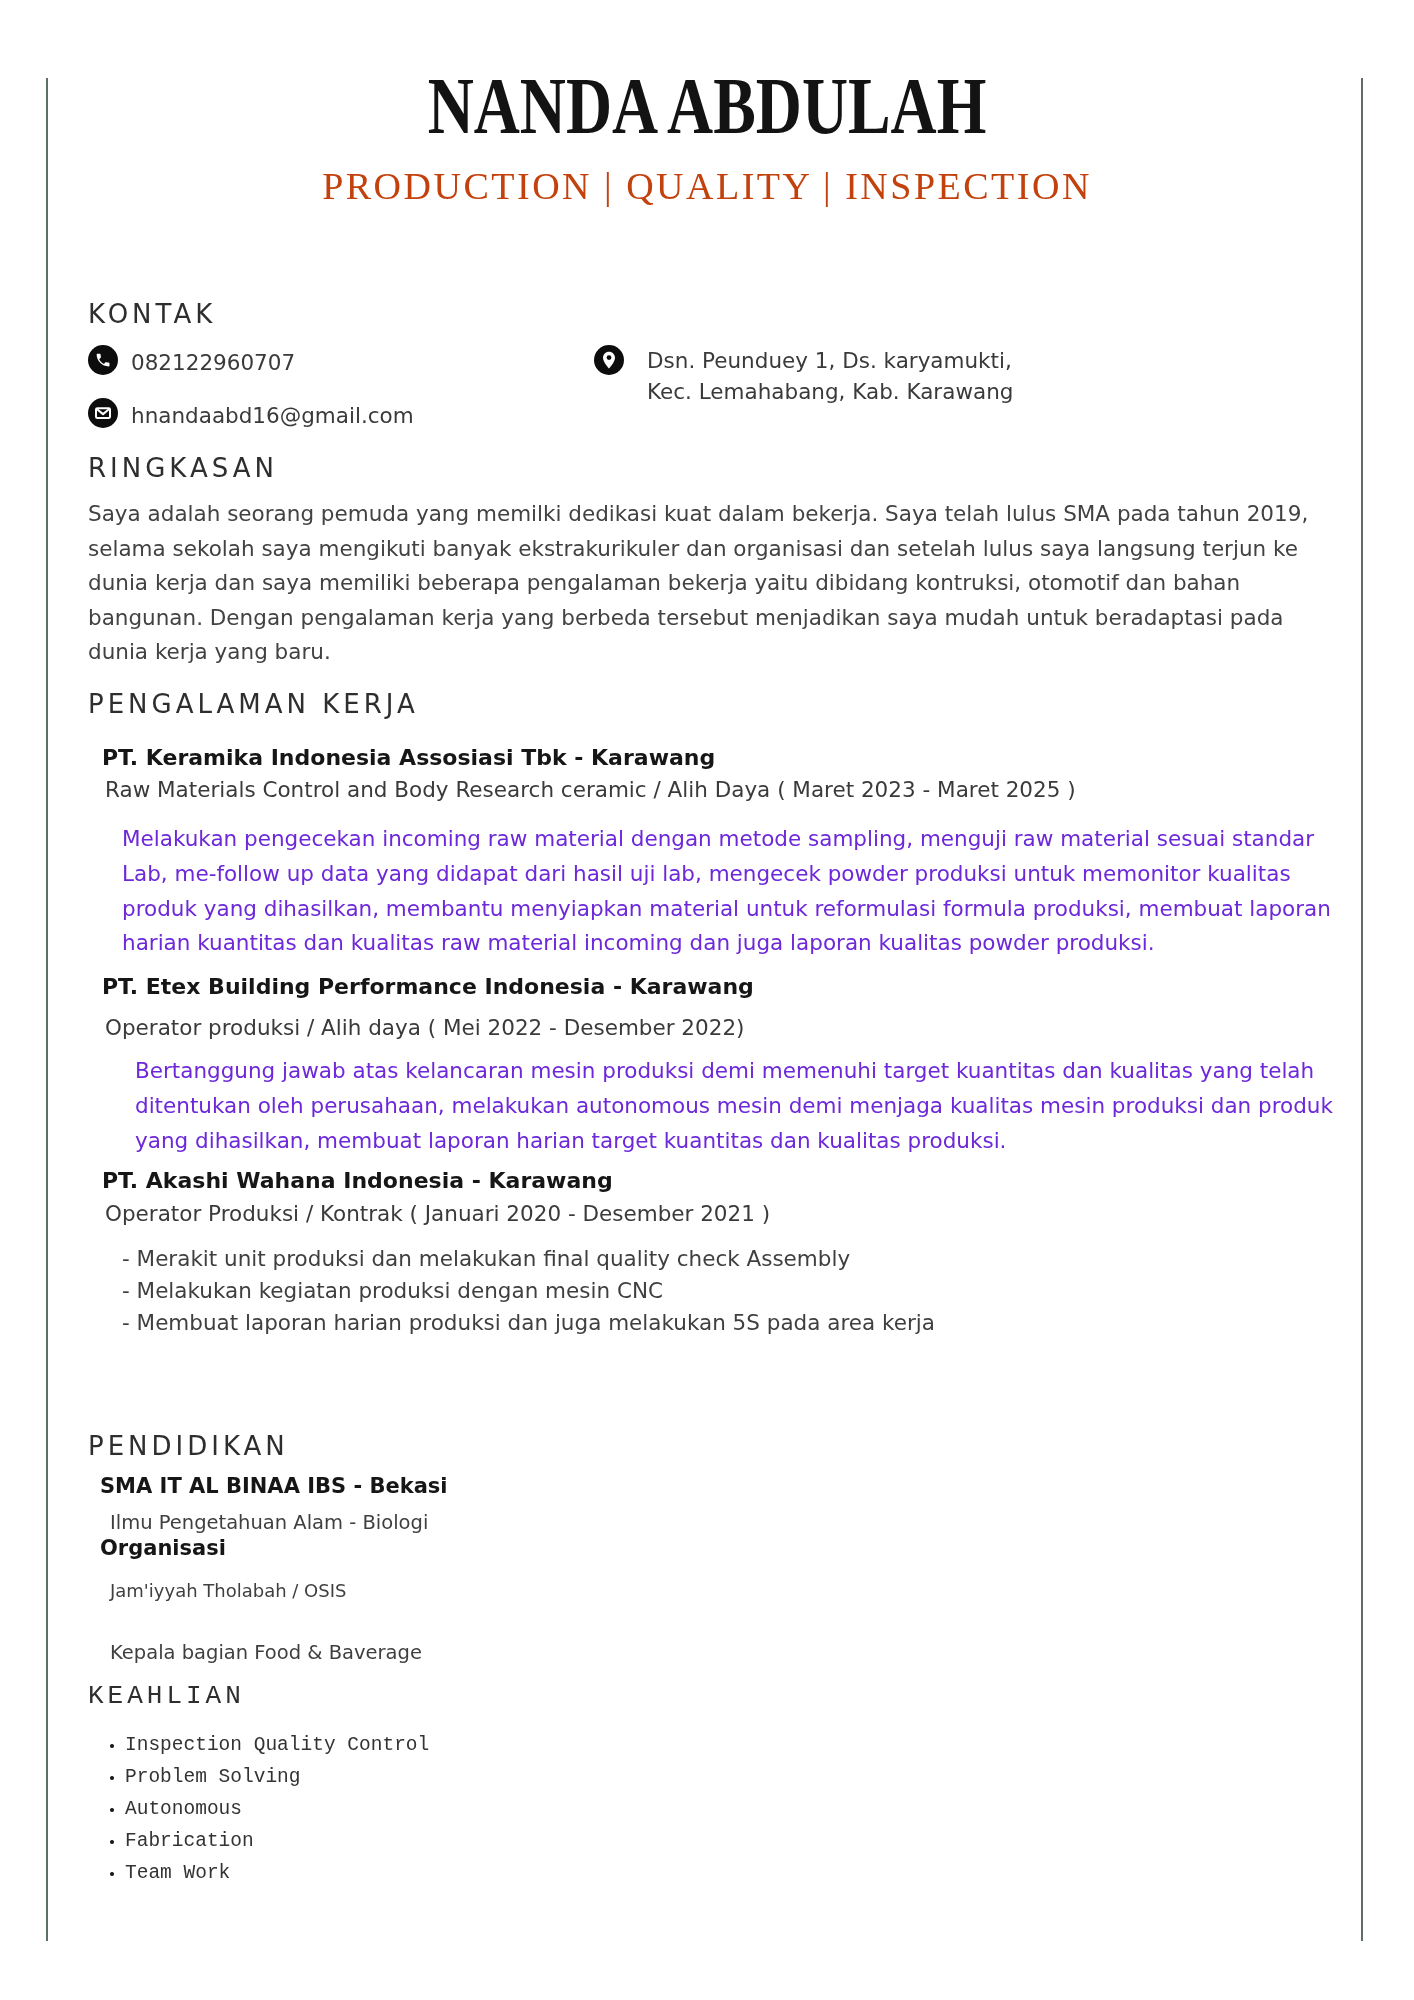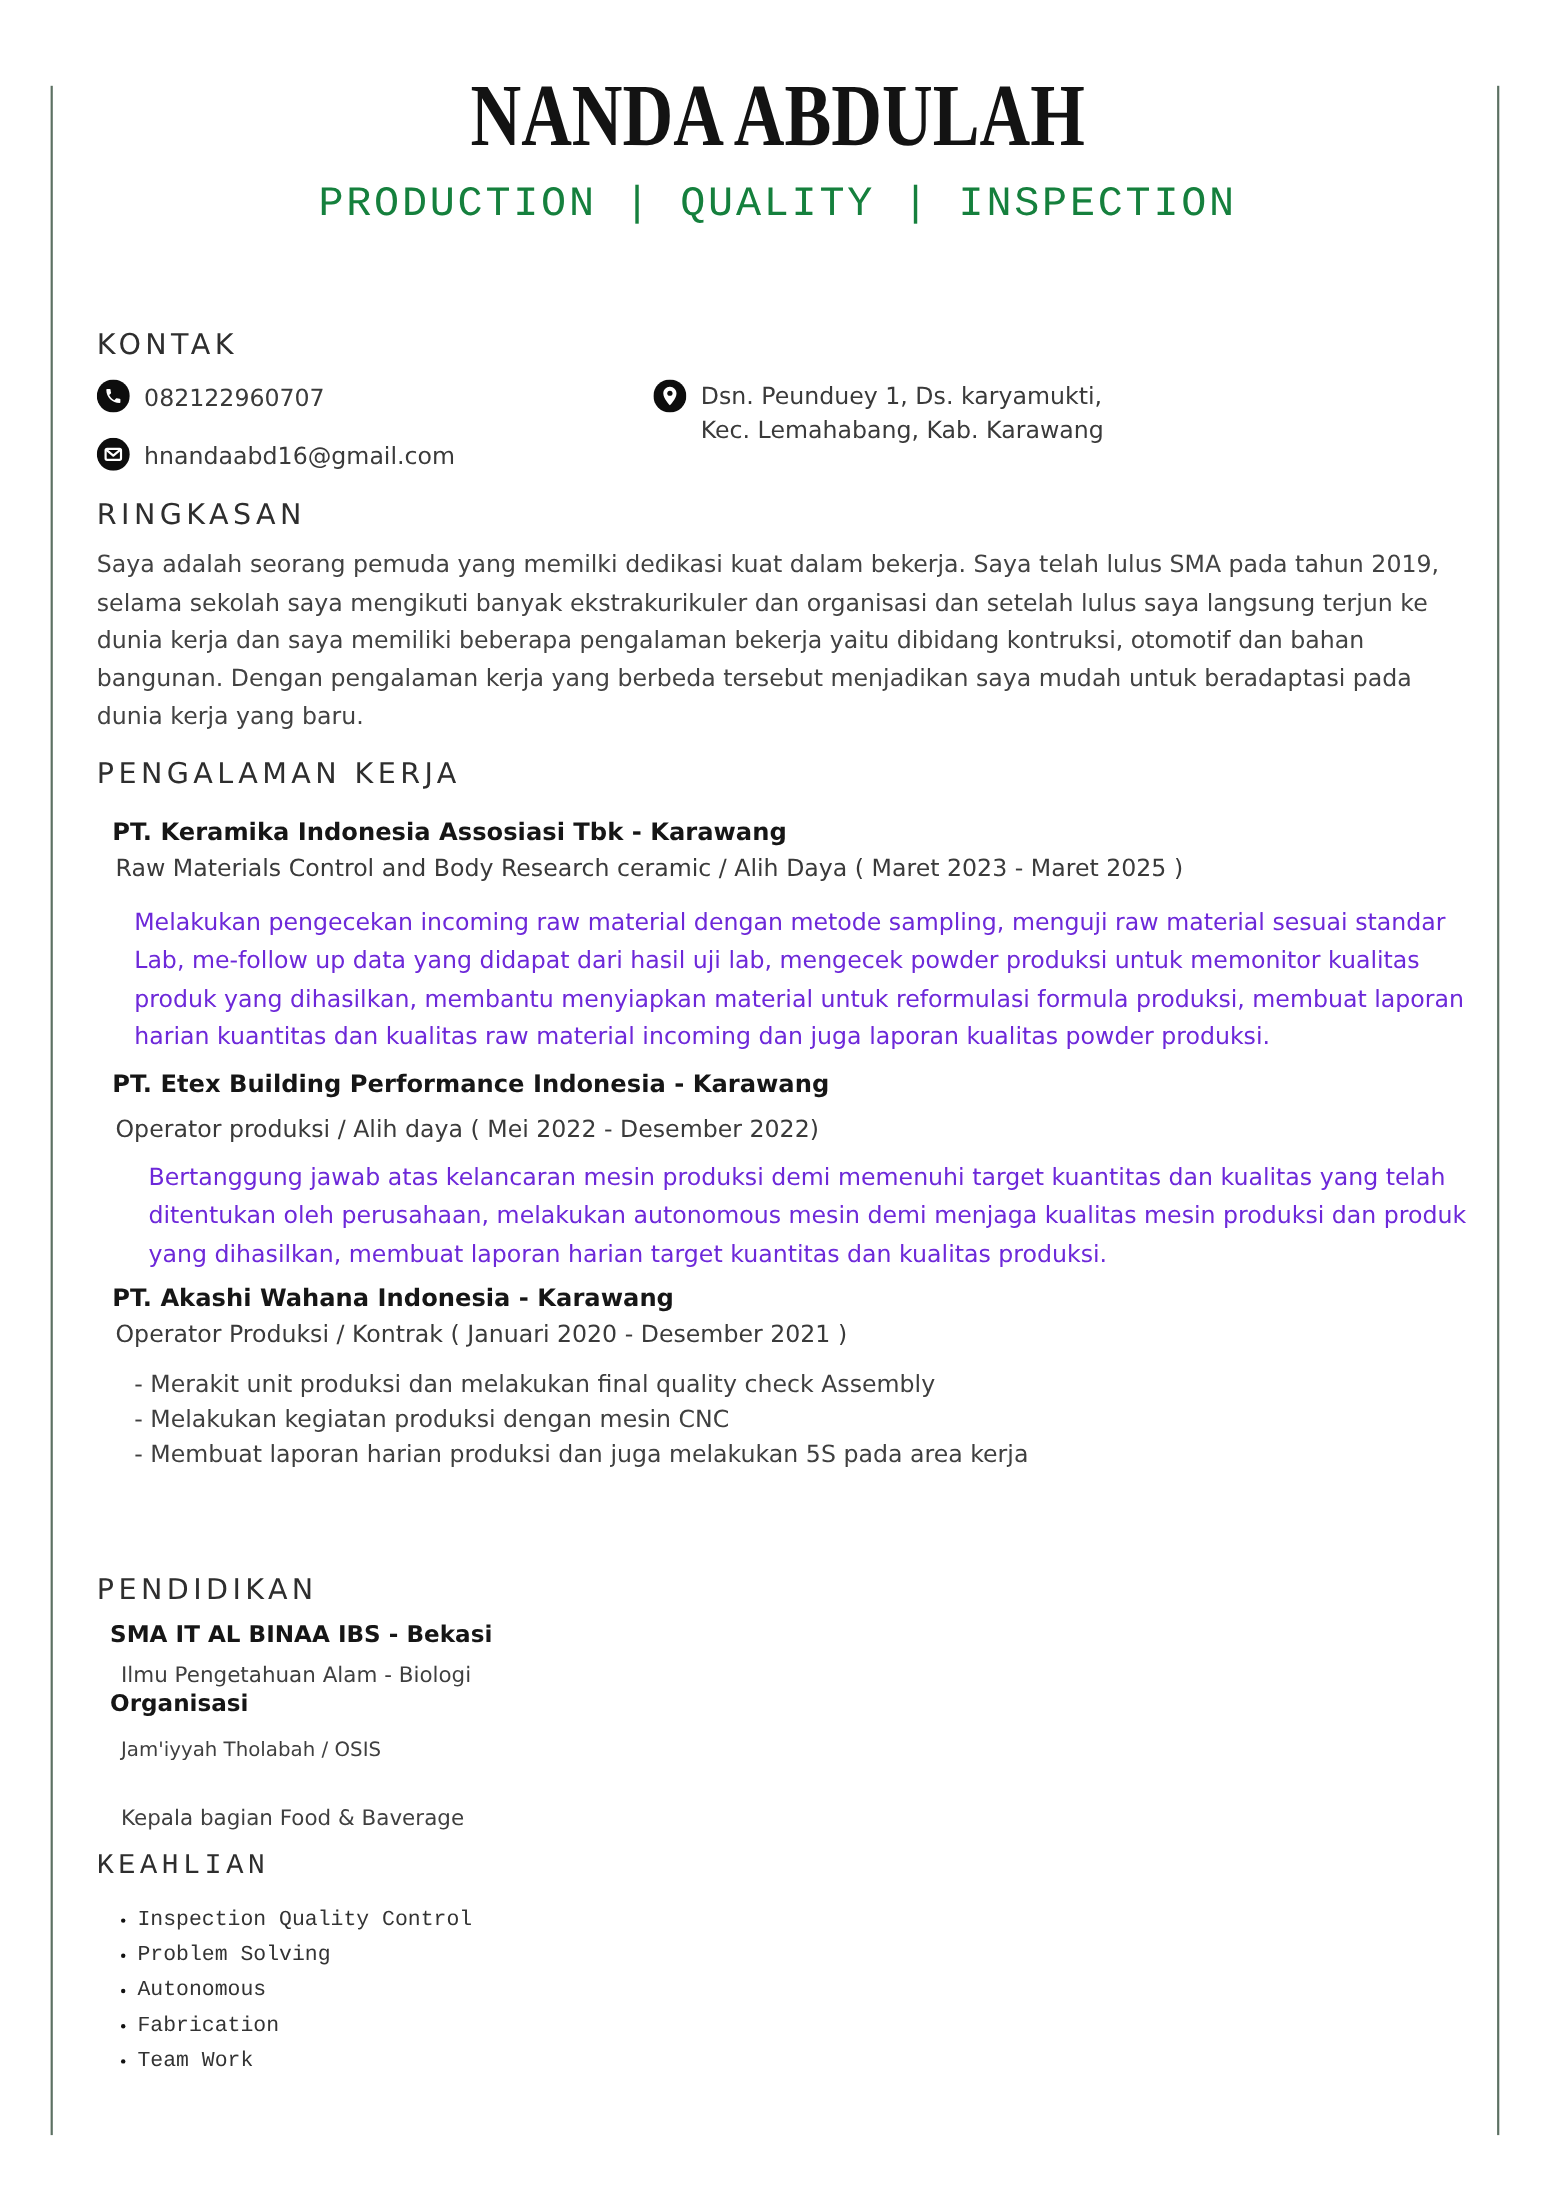--- a/index.html
+++ b/index.html
@@ -6,35 +6,35 @@
   .page{position:relative;width:1414px;height:2000px;background:#ffffff;overflow:hidden;
         font-family:"DejaVu Sans",sans-serif;color:#424242;border-radius:15px;}
   .vline{position:absolute;top:78px;width:2px;height:1863px;background:#5c7163;}
   .vline-left{left:46px;}
   .vline-right{left:1361px;}
 
   
   .header{position:absolute;top:64px;left:0;width:100%;text-align:center;color:#131313;}
   .name{margin:0;font-family:"Liberation Serif",serif;font-weight:700;font-size:76px;line-height:80px;
         letter-spacing:0px;transform:scale(0.84,1.06);transform-origin:50% 30%;white-space:nowrap;}
-  .tagline{margin-top:21px;font-family:Liberation Mono, monospace;font-size:38px;line-height:42px;
-        letter-spacing:2.5px;color:#15803d;white-space:nowrap;}
+  .tagline{margin-top:21px;font-family:Liberation Serif, serif;font-size:38px;line-height:42px;
+        letter-spacing:2.5px;color:#c2410c;white-space:nowrap;}
 
   
   .sec{position:absolute;left:88px;right:54px;}
   .sec h2{margin:0;font-size:26px;font-weight:400;letter-spacing:4px;color:#2e2e2e;line-height:32px;}
 
   
   #sec-kontak{top:298px;}
   .contact-body{position:relative;margin-top:15px;}
   .c-row{display:flex;align-items:flex-end;gap:13px;height:30px;}
   .c-row + .c-row{margin-top:23px;}
   .c-text{font-size:21.5px;color:#3a3a3a;}
   .icon{width:30px;height:30px;flex:0 0 30px;display:block;}
-  .c-address{position:absolute;left:506px;top:0;display:flex;gap:13px;align-items:flex-start;}
+  .c-address{position:absolute;left:506px;top:0;display:flex;gap:23px;align-items:flex-start;}
   .addr-lines div{font-size:21.5px;line-height:31px;color:#3a3a3a;}
 
   
   #sec-ringkasan{top:452px;}
   .summary-text{margin-top:13px;font-size:21.5px;line-height:34.6px;color:#424242;max-width:1258px;}
 
   
   #sec-pengalaman{top:688px;}
   .job{margin-left:14px;}
   .job1{margin-top:24px;}

